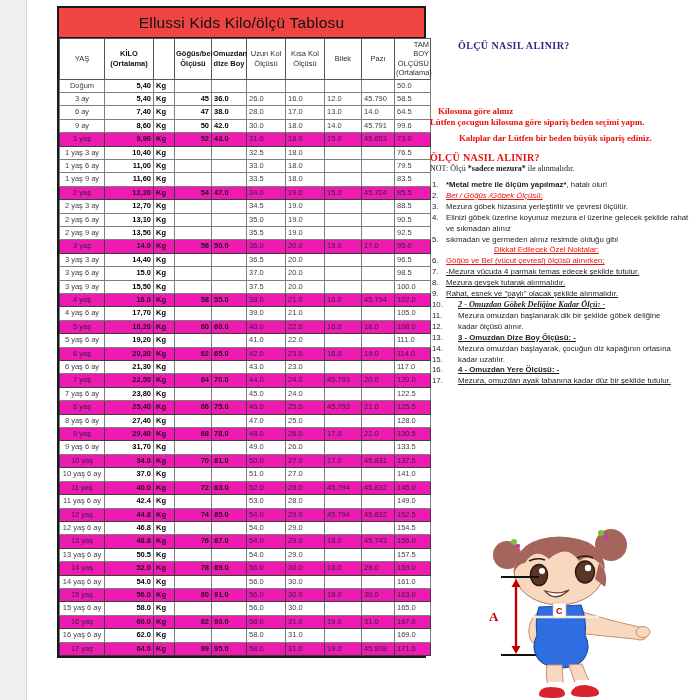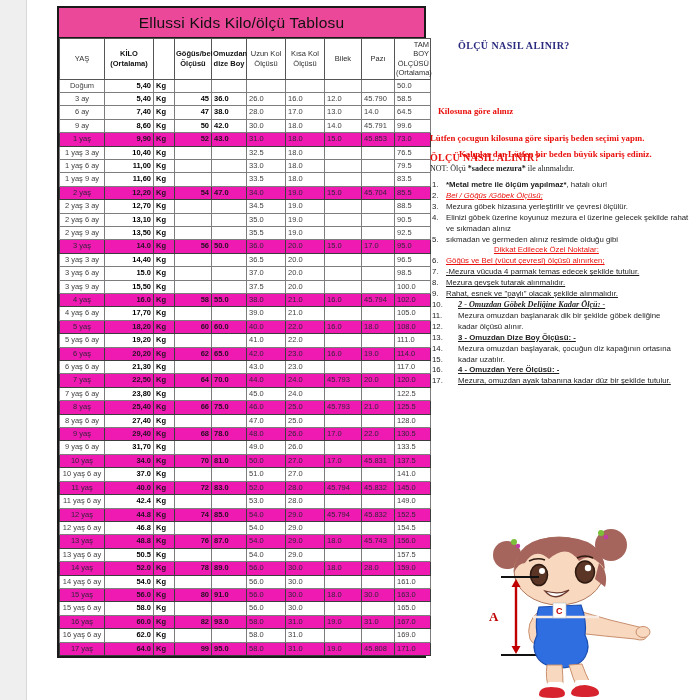--- a/index.html
+++ b/index.html
@@ -10,21 +10,21 @@
     background:#ffffff;
     font-family:"Liberation Sans", sans-serif;
     overflow:hidden;
   }
   
   .gutter { position:absolute; left:0; top:0; width:27px; height:700px; background:#efefef; border-right:1px solid #d8d8d8; }
 
   
   .table-wrap {
     position:absolute; left:57px; top:6px; width:369px;
-    border:2px solid #1a1a1a; background:#ec4899;
+    border:2px solid #1a1a1a; background:#ef4444;
   }
   .table-title {
     height:30px; line-height:30px; text-align:center;
     font-size:15.5px; color:#111; border-bottom:1.5px solid #1a1a1a;
     letter-spacing:.2px;
   }
   table { border-collapse:collapse; table-layout:fixed; width:100%; }
   col.w0{width:45px} col.w1{width:49px} col.w2{width:21px} col.w3{width:37px}
   col.w4{width:35px} col.w5{width:39px} col.w6{width:39px} col.w7{width:37px}
   col.w8{width:33px} col.w9{width:36px}
@@ -52,21 +52,21 @@
   
   .panel { position:absolute; left:430px; top:0; width:292px; height:700px; }
   .h1 {
     position:absolute; left:28px; top:40px;
     font-family:"Liberation Serif", serif; font-weight:bold;
     font-size:10px; color:#2a2a7e; letter-spacing:.4px;
   }
   .redblock { position:absolute; left:0; top:106px; width:268px;
     font-family:"Liberation Serif", serif; font-weight:bold; color:#e8100c; font-size:8.8px; }
   .redblock .r1 { margin-left:8px; }
-  .redblock .r2 { margin-top:17px; }
+  .redblock .r2 { margin-top:1px; }
   .redblock .r3 { margin-top:6px;padding-left:29px; }
   .h2 {
     position:absolute; left:0; top:152px;
     font-family:"Liberation Serif", serif; font-weight:bold;
     font-size:10px; color:#e8100c; letter-spacing:.3px;
   }
   .note { position:absolute; left:0; top:164px; font-size:8px; color:#222;
     font-family:"Liberation Serif", serif; }
   .note b { font-weight:bold; }
 

